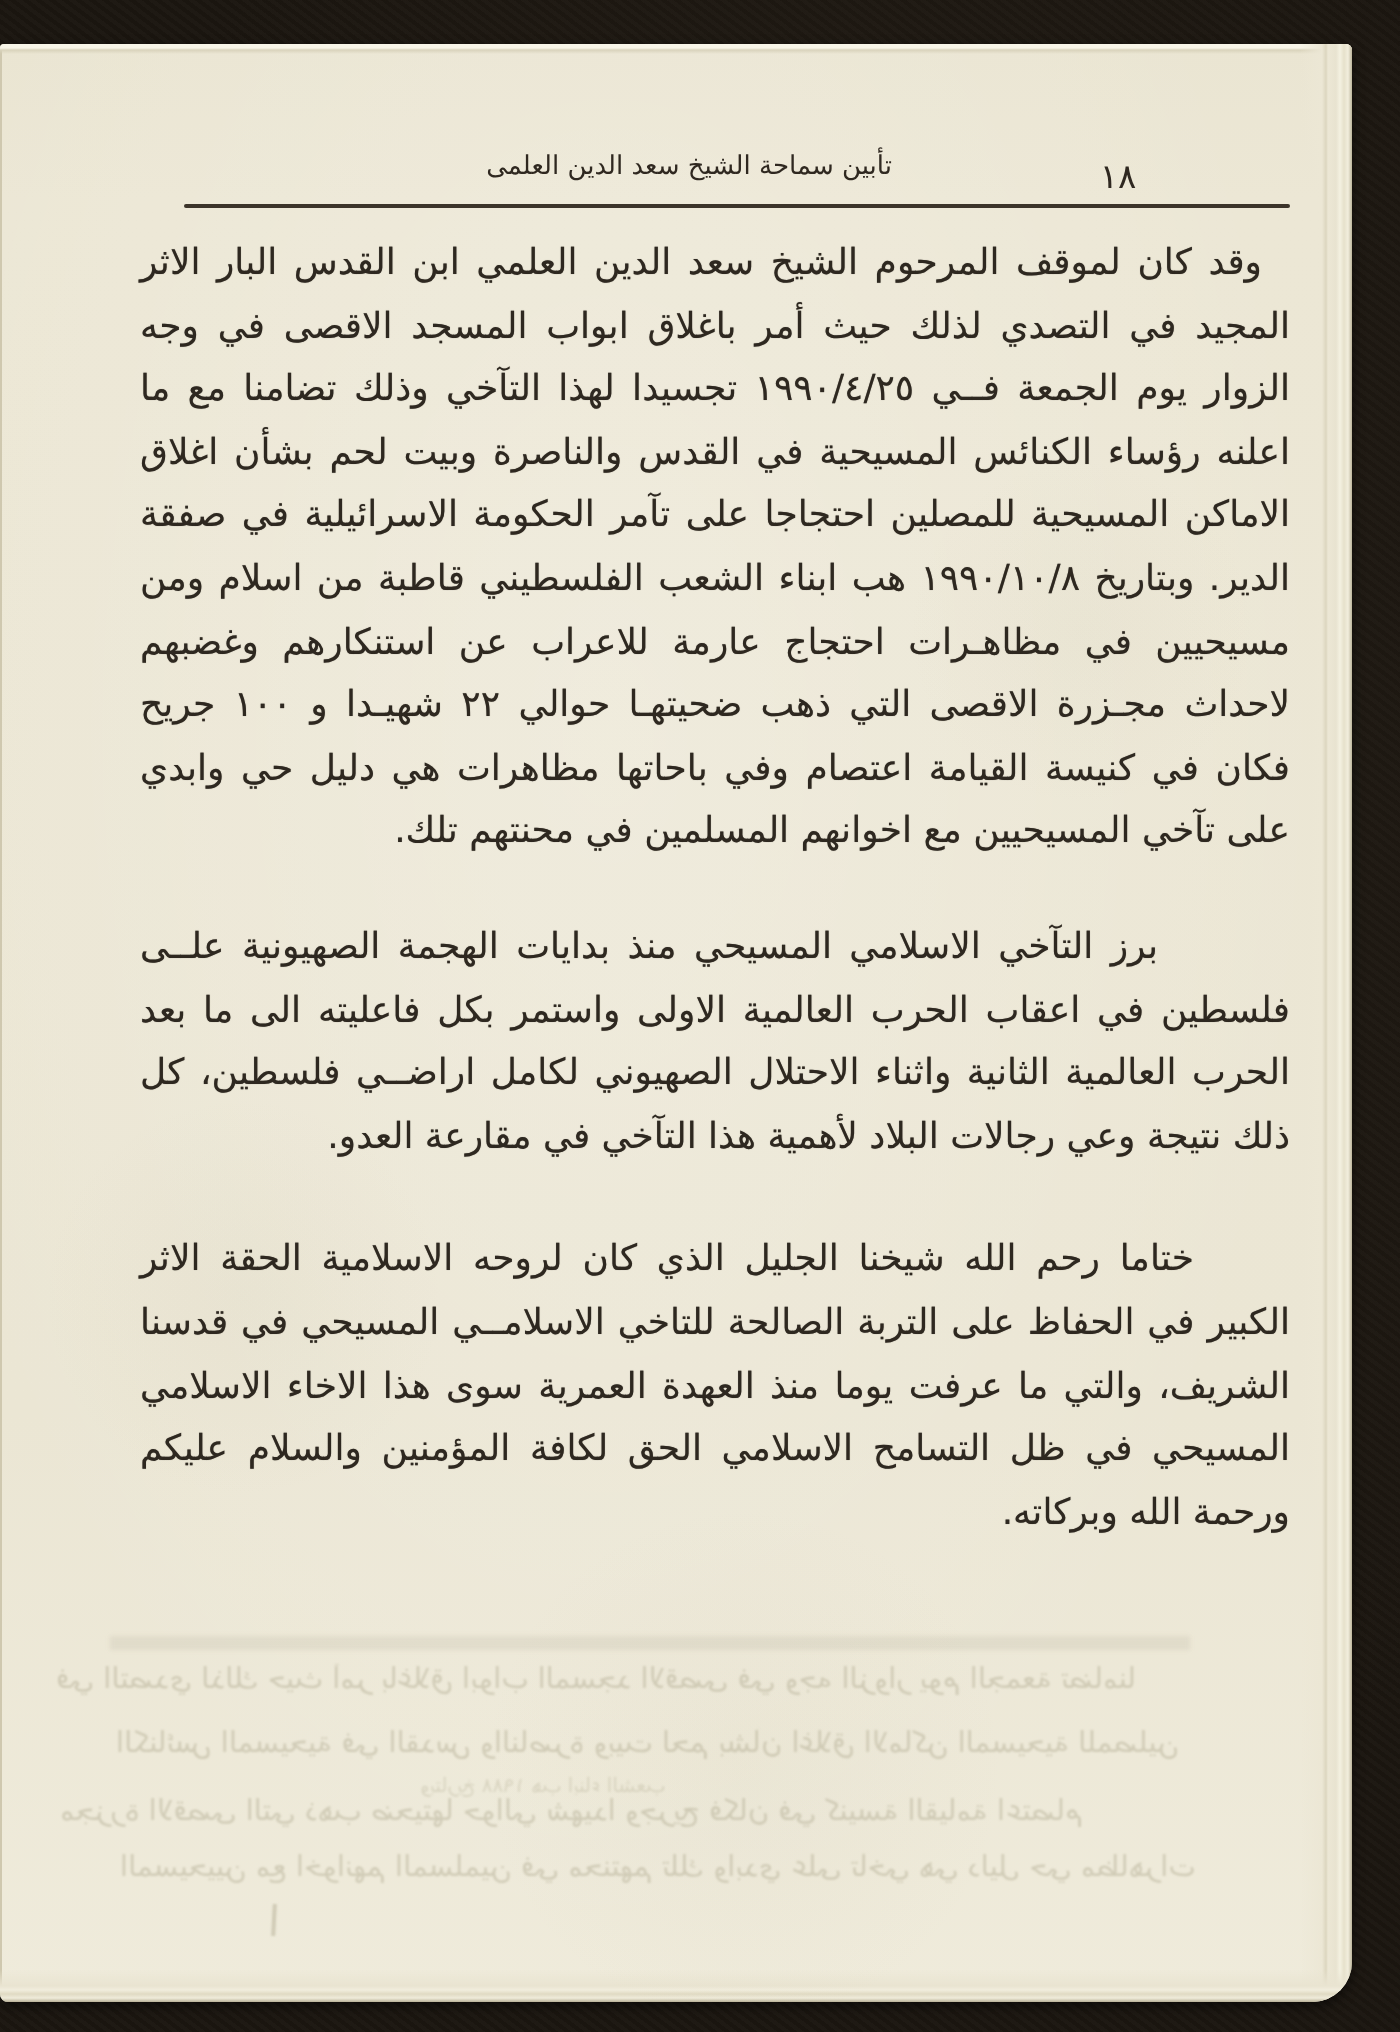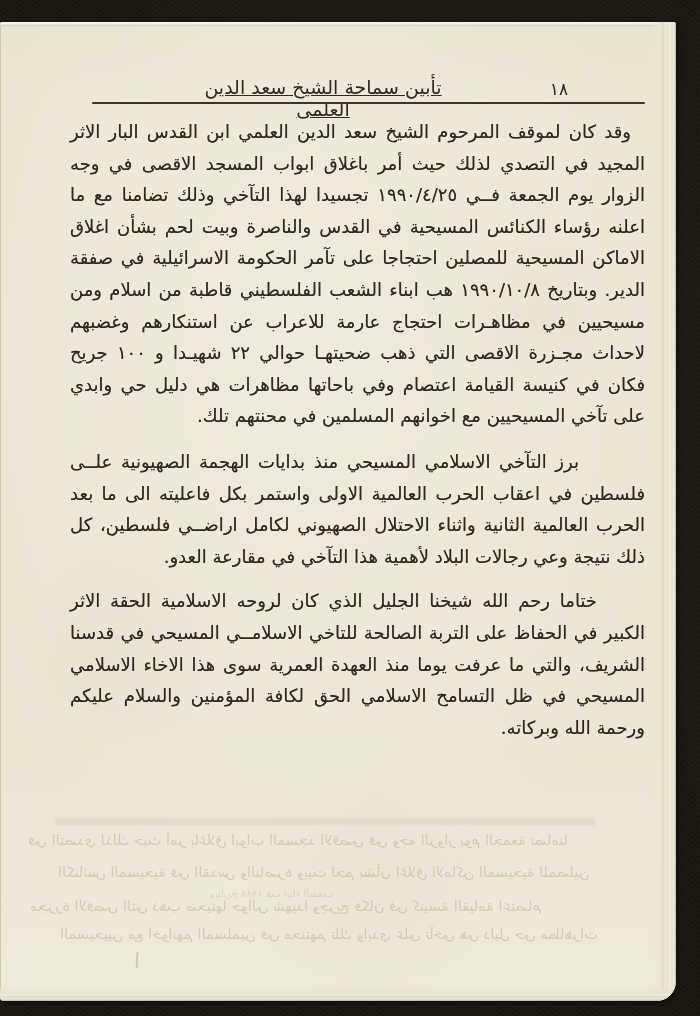--- a/index.html
+++ b/index.html
@@ -56,25 +56,24 @@
   }
 
   
   .running-head {
     position: absolute;
     top: 50px; left: 0; right: 0; height: 36px;
   }
   .running-title {
     position: absolute;
     top: 4px; left: 200px; width: 246px;
-    text-align: center;
-    font-size: 19px;
+    text-align: right;
+    font-size: 13px;
     color: #2f2820;
     direction: rtl;
-    text-decoration: underline;
   }
   .folio-number {
     position: absolute;
     top: 7px; left: 543px; width: 32px;
     text-align: center;
     font-size: 17px;
     color: #2f2820;
   }
   .head-rule {
     position: absolute;
@@ -89,22 +88,22 @@
     top: 92px; left: 70px; width: 575px;
     direction: rtl;
     text-align: justify;
     font-size: 18px;
     line-height: 31.6px;
     color: #2e2820;
     text-shadow: 0 0 .4px rgba(46,40,32,.55);
   }
   .body-text p { margin: 0; }
   .body-text p.p1 { text-indent: 14px; margin-top: 2px; }
-  .body-text p.p2 { text-indent: 66px; margin-top: 14px; }
-  .body-text p.p3 { text-indent: 48px; margin-top: 13px; }
+  .body-text p.p2 { text-indent: 66px; margin-top: 26px; }
+  .body-text p.p3 { text-indent: 48px; margin-top: 30px; }
 
   
   .bleed {
     position: absolute;
     left: 0; right: 0; top: 788px; height: 185px;
     pointer-events: none;
   }
   .bleed-band {
     position: absolute; top: 8px; left: 55px; width: 540px; height: 7px;
     background: rgba(170,164,142,.18);

